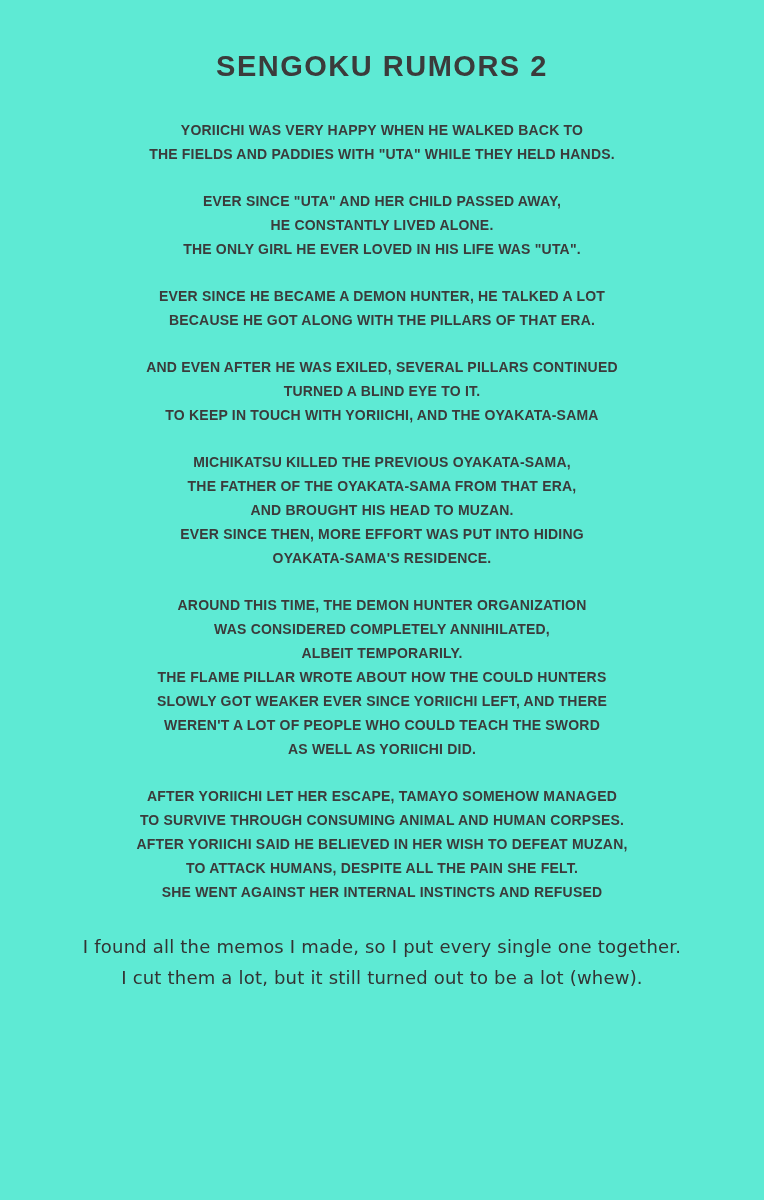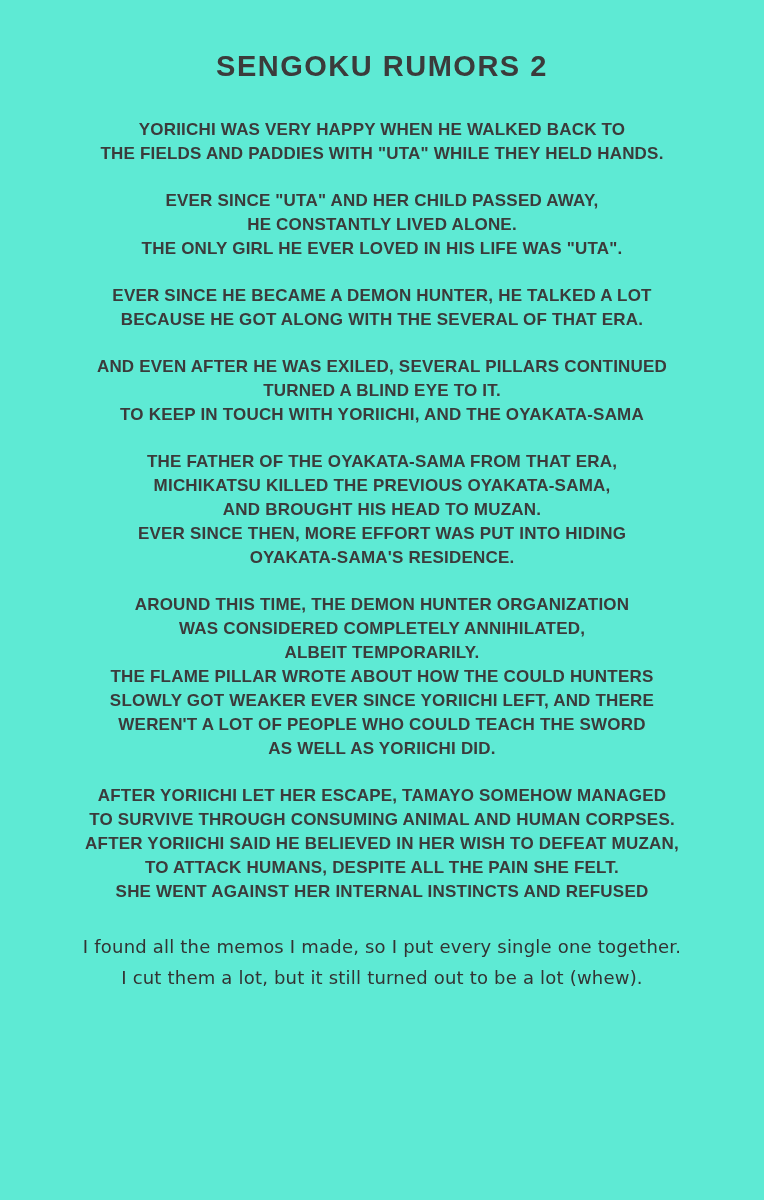--- a/index.html
+++ b/index.html
@@ -23,21 +23,21 @@
   .title {
     margin: 0 0 32px 0;
     font-size: 29px;
     line-height: 40px;
     font-weight: 700;
     letter-spacing: 1.5px;
     color: #3b3b3b;
   }
   .body-text .para {
     margin: 0 0 23px 0;
-    font-size: 17px;
+    font-size: 14px;
     line-height: 24px;
     font-weight: 700;
     letter-spacing: 0.2px;
     color: #3b3b3b;
   }
   .line {
     display: block;
     white-space: nowrap;
   }
   .footer-note {
@@ -65,32 +65,32 @@
     </p>
 
     <p class="para">
       <span class="line">EVER SINCE "UTA" AND HER CHILD PASSED AWAY,</span>
       <span class="line">HE CONSTANTLY LIVED ALONE.</span>
       <span class="line">THE ONLY GIRL HE EVER LOVED IN HIS LIFE WAS "UTA".</span>
     </p>
 
     <p class="para">
       <span class="line">EVER SINCE HE BECAME A DEMON HUNTER, HE TALKED A LOT</span>
-      <span class="line">BECAUSE HE GOT ALONG WITH THE SEVERAL OF THAT ERA.</span>
+      <span class="line">BECAUSE HE GOT ALONG WITH THE PILLARS OF THAT ERA.</span>
     </p>
 
     <p class="para">
       <span class="line">AND EVEN AFTER HE WAS EXILED, SEVERAL PILLARS CONTINUED</span>
       <span class="line">TURNED A BLIND EYE TO IT.</span>
       <span class="line">TO KEEP IN TOUCH WITH YORIICHI, AND THE OYAKATA-SAMA</span>
     </p>
 
     <p class="para">
+      <span class="line">MICHIKATSU KILLED THE PREVIOUS OYAKATA-SAMA,</span>
       <span class="line">THE FATHER OF THE OYAKATA-SAMA FROM THAT ERA,</span>
-      <span class="line">MICHIKATSU KILLED THE PREVIOUS OYAKATA-SAMA,</span>
       <span class="line">AND BROUGHT HIS HEAD TO MUZAN.</span>
       <span class="line">EVER SINCE THEN, MORE EFFORT WAS PUT INTO HIDING</span>
       <span class="line">OYAKATA-SAMA'S RESIDENCE.</span>
     </p>
 
 
     <p class="para">
       <span class="line">AROUND THIS TIME, THE DEMON HUNTER ORGANIZATION</span>
       <span class="line">WAS CONSIDERED COMPLETELY ANNIHILATED,</span>
       <span class="line">ALBEIT TEMPORARILY.</span>

